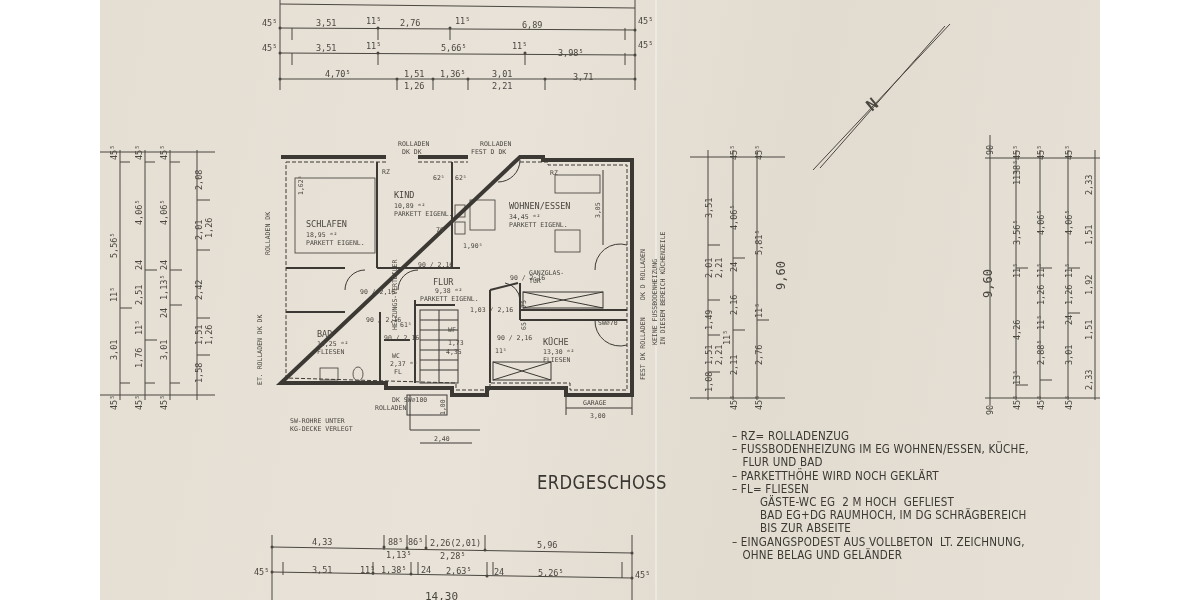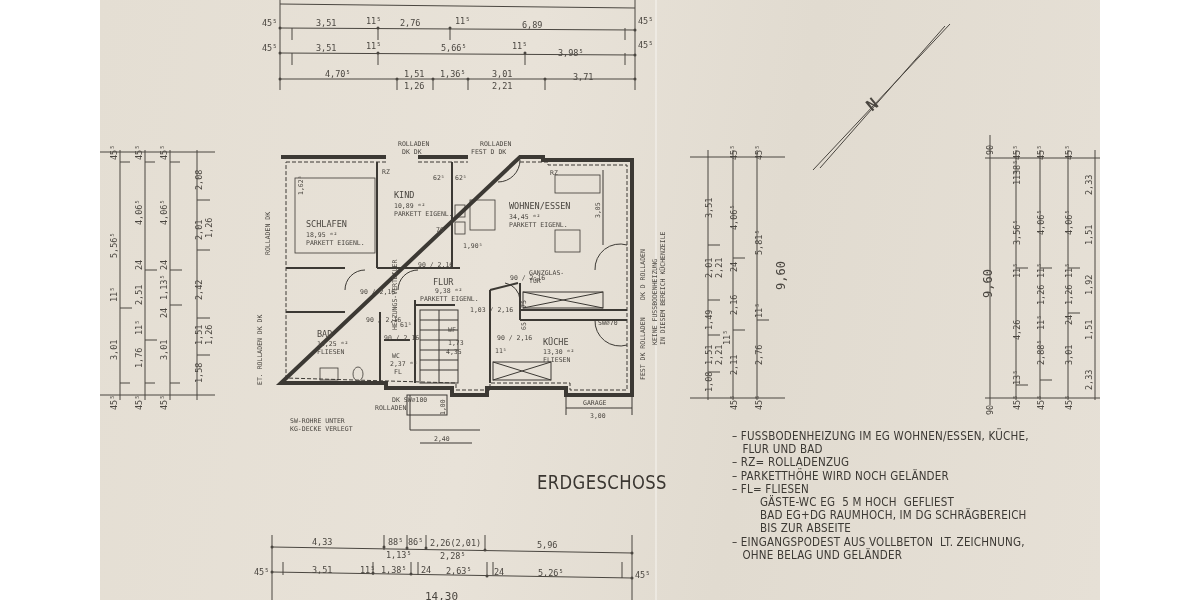--- a/index.html
+++ b/index.html
@@ -429,23 +429,23 @@
     <text transform="translate(657 345) rotate(-90)">KEINE FUSSBODENHEIZUNG</text>
     <text transform="translate(665 345) rotate(-90)">IN DIESEM BEREICH KÜCHENZEILE</text>
     <text transform="translate(270 255) rotate(-90)">ROLLADEN DK</text>
     <text transform="translate(262 385) rotate(-90)">ET. ROLLADEN DK DK</text>
   </g>
 </svg>
 
 <div class="title">ERDGESCHOSS</div>
 
 <div class="notes">
+  <div class="note">– RZ= ROLLADENZUG</div>
   <div class="note">– FUSSBODENHEIZUNG IM EG WOHNEN/ESSEN, KÜCHE,
    FLUR UND BAD</div>
-  <div class="note">– RZ= ROLLADENZUG</div>
-  <div class="note">– PARKETTHÖHE WIRD NOCH GELÄNDER</div>
+  <div class="note">– PARKETTHÖHE WIRD NOCH GEKLÄRT</div>
   <div class="note">– FL= FLIESEN
-        GÄSTE-WC EG  5 M HOCH  GEFLIEST
+        GÄSTE-WC EG  2 M HOCH  GEFLIEST
         BAD EG+DG RAUMHOCH, IM DG SCHRÄGBEREICH
         BIS ZUR ABSEITE</div>
   <div class="note">– EINGANGSPODEST AUS VOLLBETON  LT. ZEICHNUNG,
    OHNE BELAG UND GELÄNDER</div>
 </div>
 
 </body></html>

